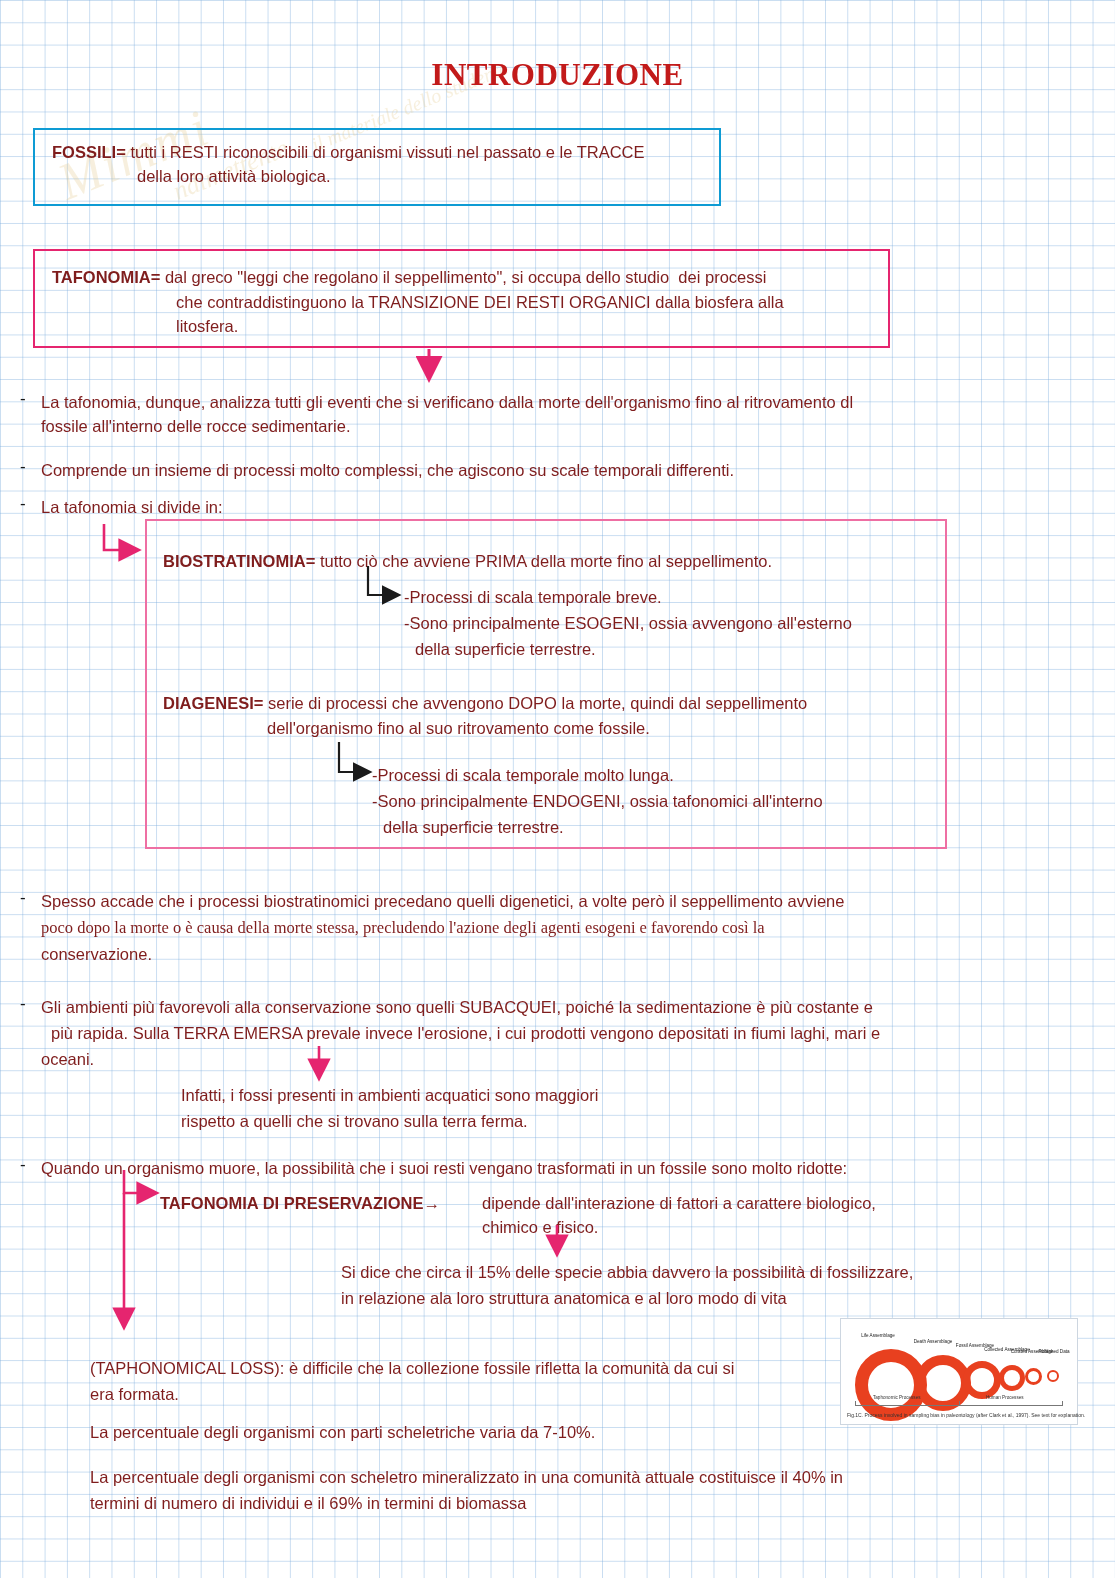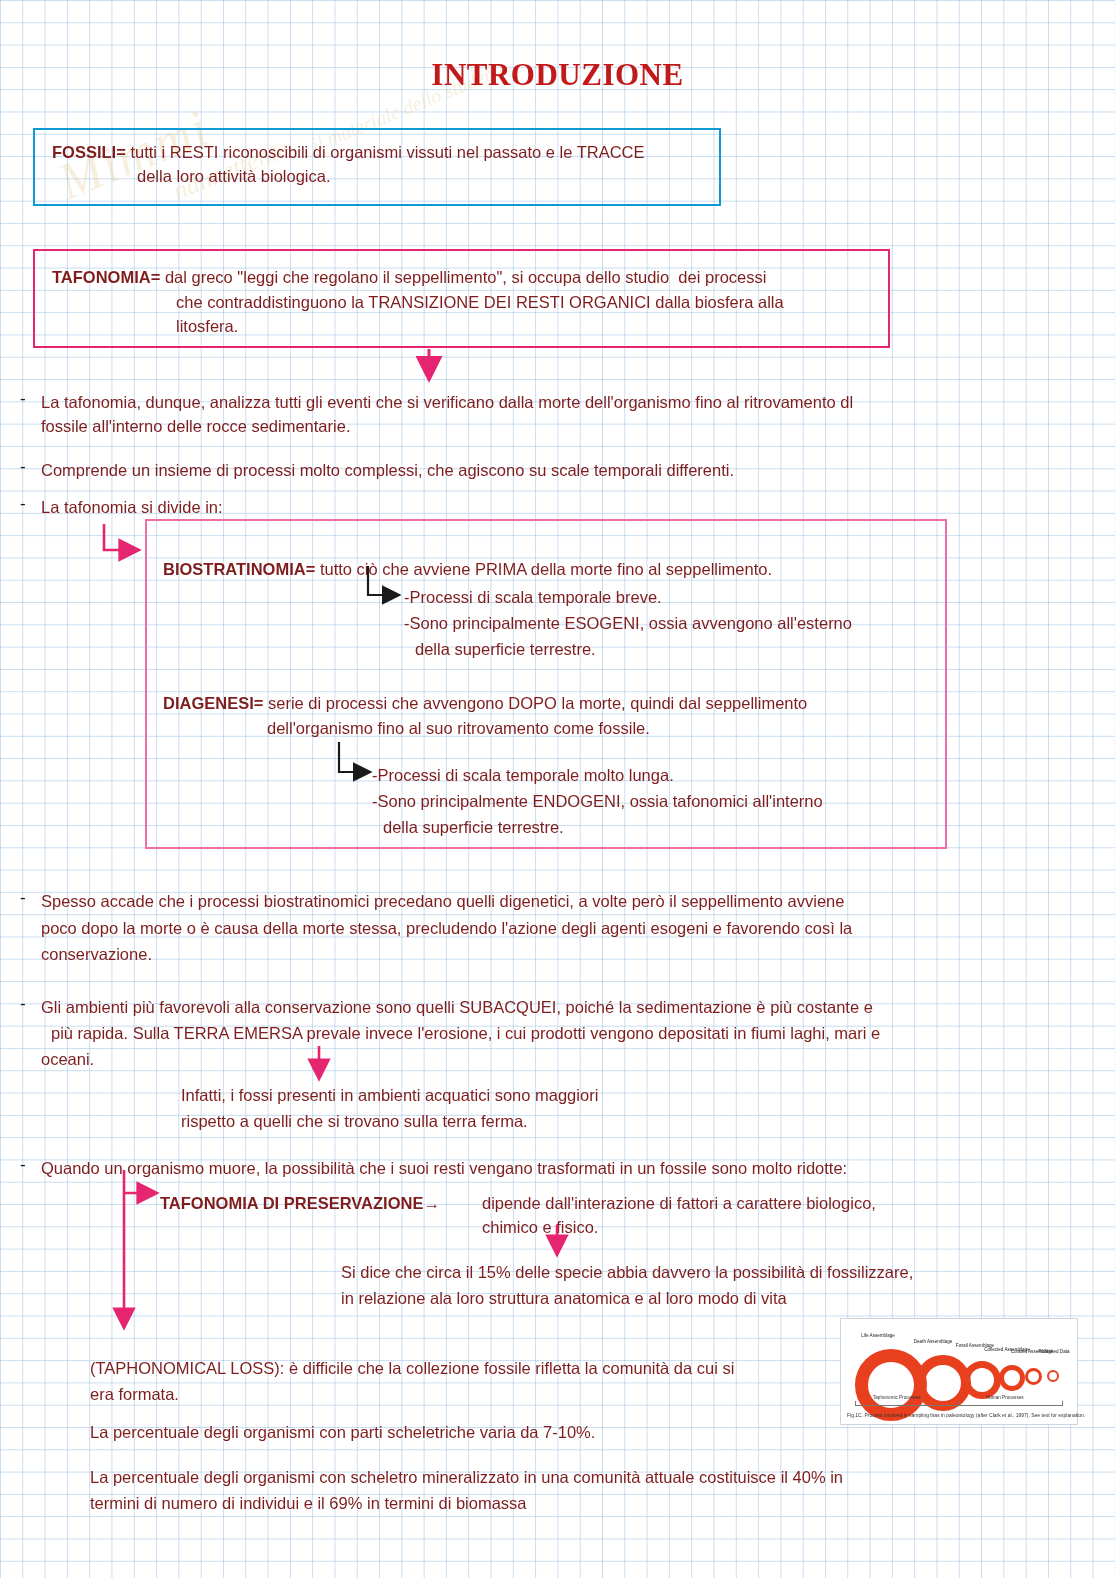--- a/index.html
+++ b/index.html
@@ -131,34 +131,34 @@
   <div class="txt" style="left:41px; top:413px;">fossile all'interno delle rocce sedimentarie.</div>
 
   <div class="bullet-dash" style="left:20px; top:457px;">-</div>
   <div class="txt" style="left:41px; top:457px;">Comprende un insieme di processi molto complessi, che agiscono su scale temporali differenti.</div>
 
   <div class="bullet-dash" style="left:20px; top:494px;">-</div>
   <div class="txt" style="left:41px; top:494px;">La tafonomia si divide in:</div>
 
   <div class="box box-pink-light" style="left:145px; top:519px; width:802px; height:330px;"></div>
 
-  <div class="txt" style="left:163px; top:548px;margin-top:8px;"><span class="b">BIOSTRATINOMIA=</span><span> tutto ciò che avviene PRIMA della morte fino al seppellimento.</span></div>
+  <div class="txt" style="left:163px; top:548px;"><span class="b">BIOSTRATINOMIA=</span><span> tutto ciò che avviene PRIMA della morte fino al seppellimento.</span></div>
   <div class="txt" style="left:404px; top:584px;">-Processi di scala temporale breve.</div>
   <div class="txt" style="left:404px; top:610px;">-Sono principalmente ESOGENI, ossia avvengono all'esterno</div>
   <div class="txt" style="left:415px; top:636px;">della superficie terrestre.</div>
 
   <div class="txt" style="left:163px; top:690px;"><span class="b">DIAGENESI=</span><span> serie di processi che avvengono DOPO la morte, quindi dal seppellimento</span></div>
   <div class="txt" style="left:267px; top:715px;">dell'organismo fino al suo ritrovamento come fossile.</div>
   <div class="txt" style="left:372px; top:762px;">-Processi di scala temporale molto lunga.</div>
   <div class="txt" style="left:372px; top:788px;">-Sono principalmente ENDOGENI, ossia tafonomici all'interno</div>
   <div class="txt" style="left:383px; top:814px;">della superficie terrestre.</div>
 
   <div class="bullet-dash" style="left:20px; top:888px;">-</div>
   <div class="txt" style="left:41px; top:888px;">Spesso accade che i processi biostratinomici precedano quelli digenetici, a volte però il seppellimento avviene</div>
-  <div class="txt" style="left:41px; top:915px;">poco dopo la morte o è causa della morte stessa, precludendo l'azione degli agenti esogeni e favorendo così la</div>
+  <div class="txt" style="left:41px; top:915px;font-family:Liberation Serif, serif;">poco dopo la morte o è causa della morte stessa, precludendo l'azione degli agenti esogeni e favorendo così la</div>
   <div class="txt" style="left:41px; top:941px;">conservazione.</div>
 
   <div class="bullet-dash" style="left:20px; top:994px;">-</div>
   <div class="txt" style="left:41px; top:994px;">Gli ambienti più favorevoli alla conservazione sono quelli SUBACQUEI, poiché la sedimentazione è più costante e</div>
   <div class="txt" style="left:41px; top:1020px;margin-left:10px;">più rapida. Sulla TERRA EMERSA prevale invece l'erosione, i cui prodotti vengono depositati in fiumi laghi, mari e</div>
   <div class="txt" style="left:41px; top:1046px;">oceani.</div>
 
   <div class="txt" style="left:181px; top:1082px;">Infatti, i fossi presenti in ambienti acquatici sono maggiori</div>
   <div class="txt" style="left:181px; top:1108px;">rispetto a quelli che si trovano sulla terra ferma.</div>
 

